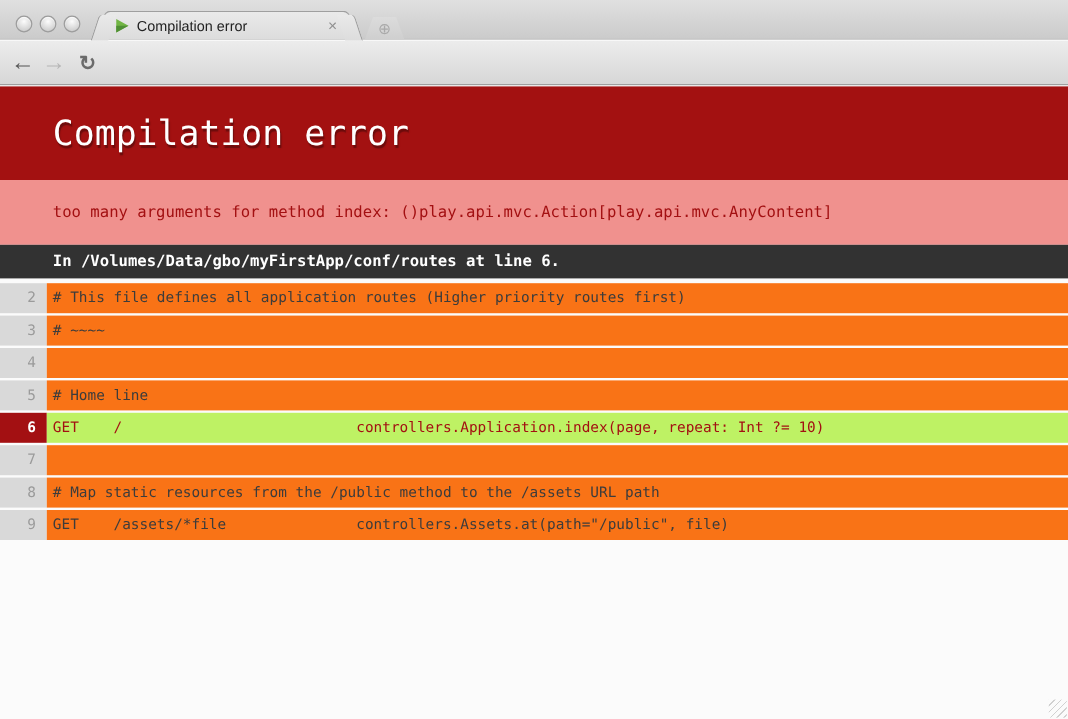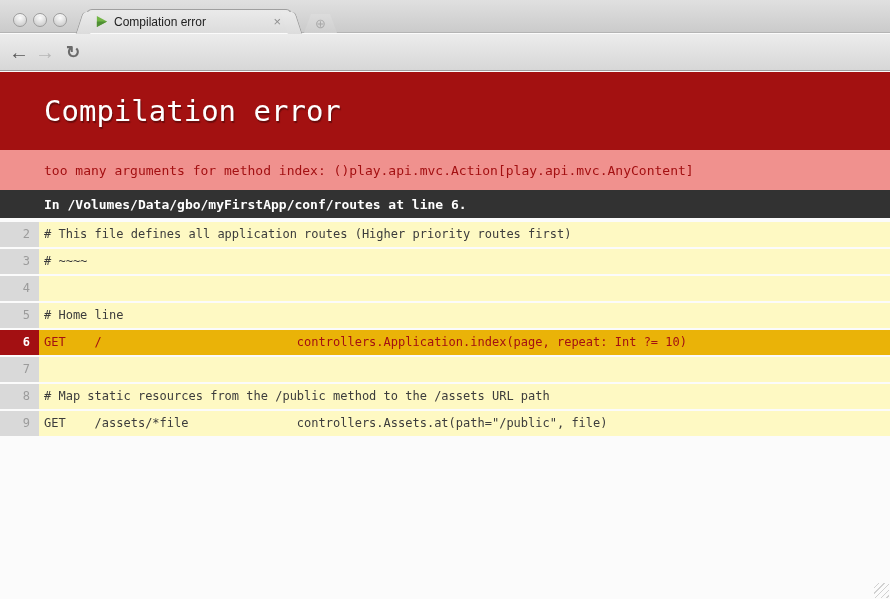--- a/index.html
+++ b/index.html
@@ -52,31 +52,31 @@
   .badge { position:absolute; right:-1px; top:-2px; width:12px; height:12px; background:#dd9708;
     border:1px solid #b57b05; border-radius:2px; color:#fff; font-size:9px; font-weight:bold;
     text-align:center; line-height:11px; }
 
   
   .page { position:absolute; left:0; top:72px; width:890px; height:527px;
     font-family:"DejaVu Sans Mono", monospace; }
   .hdr { height:78px; background:#a31111; display:flex; align-items:center; padding-left:44px; }
   .hdr h1 { font-size:29px; font-weight:normal; color:#fff; letter-spacing:0;
     text-shadow:1px 2px 1px rgba(0,0,0,.35); font-family:"DejaVu Sans Mono", monospace; }
-  .msg { height:40px; background:#f0918e; display:flex; align-items:center; padding-left:44px;
+  .msg { height:54px; background:#f0918e; display:flex; align-items:center; padding-left:44px;
     font-size:13px; color:#a31012; }
   .loc { height:28px; background:#323232; display:flex; align-items:center; padding-left:44px;
     font-size:13px; font-weight:bold; color:#fff;text-align:right; }
 
   .code { margin-top:4px; }
   .row { display:flex; height:25px; margin-bottom:2px; font-size:12px; line-height:25px; }
   .ln { width:39px; background:#d9d9d9; color:#9b9b9b; text-align:right; padding-right:9px; flex:0 0 auto; }
-  .lc { flex:1; background:#fef9c3; color:#3c3c3c; padding-left:5px; white-space:pre; overflow:hidden; }
+  .lc { flex:1; background:#f97316; color:#3c3c3c; padding-left:5px; white-space:pre; overflow:hidden; }
   .row.marked .ln { background:#a31012; color:#fff; font-weight:bold; }
-  .row.marked .lc { background:#eab308; color:#a31012; }
+  .row.marked .lc { background:#bef264; color:#a31012; }
 
   .grip { position:absolute; right:1px; bottom:1px; width:15px; height:15px;
     background:repeating-linear-gradient(135deg, transparent 0 3px, #c6c6c6 3px 4px);
     opacity:.8; }
 </style>
 </head>
 <body>
 
 <div class="window">
 

